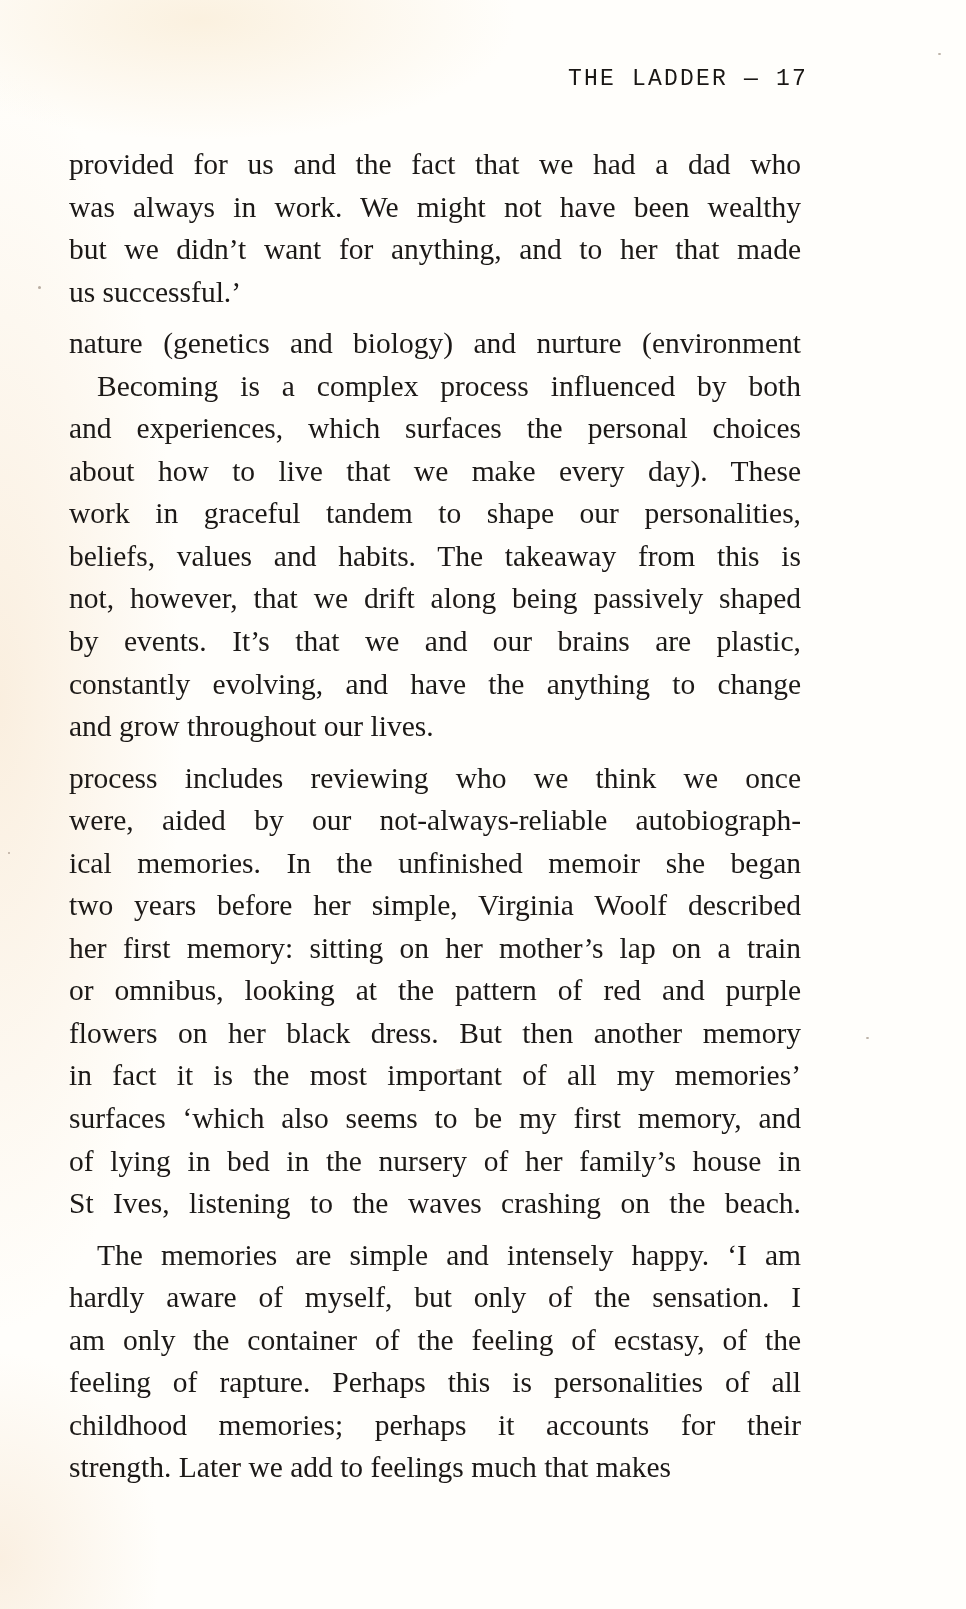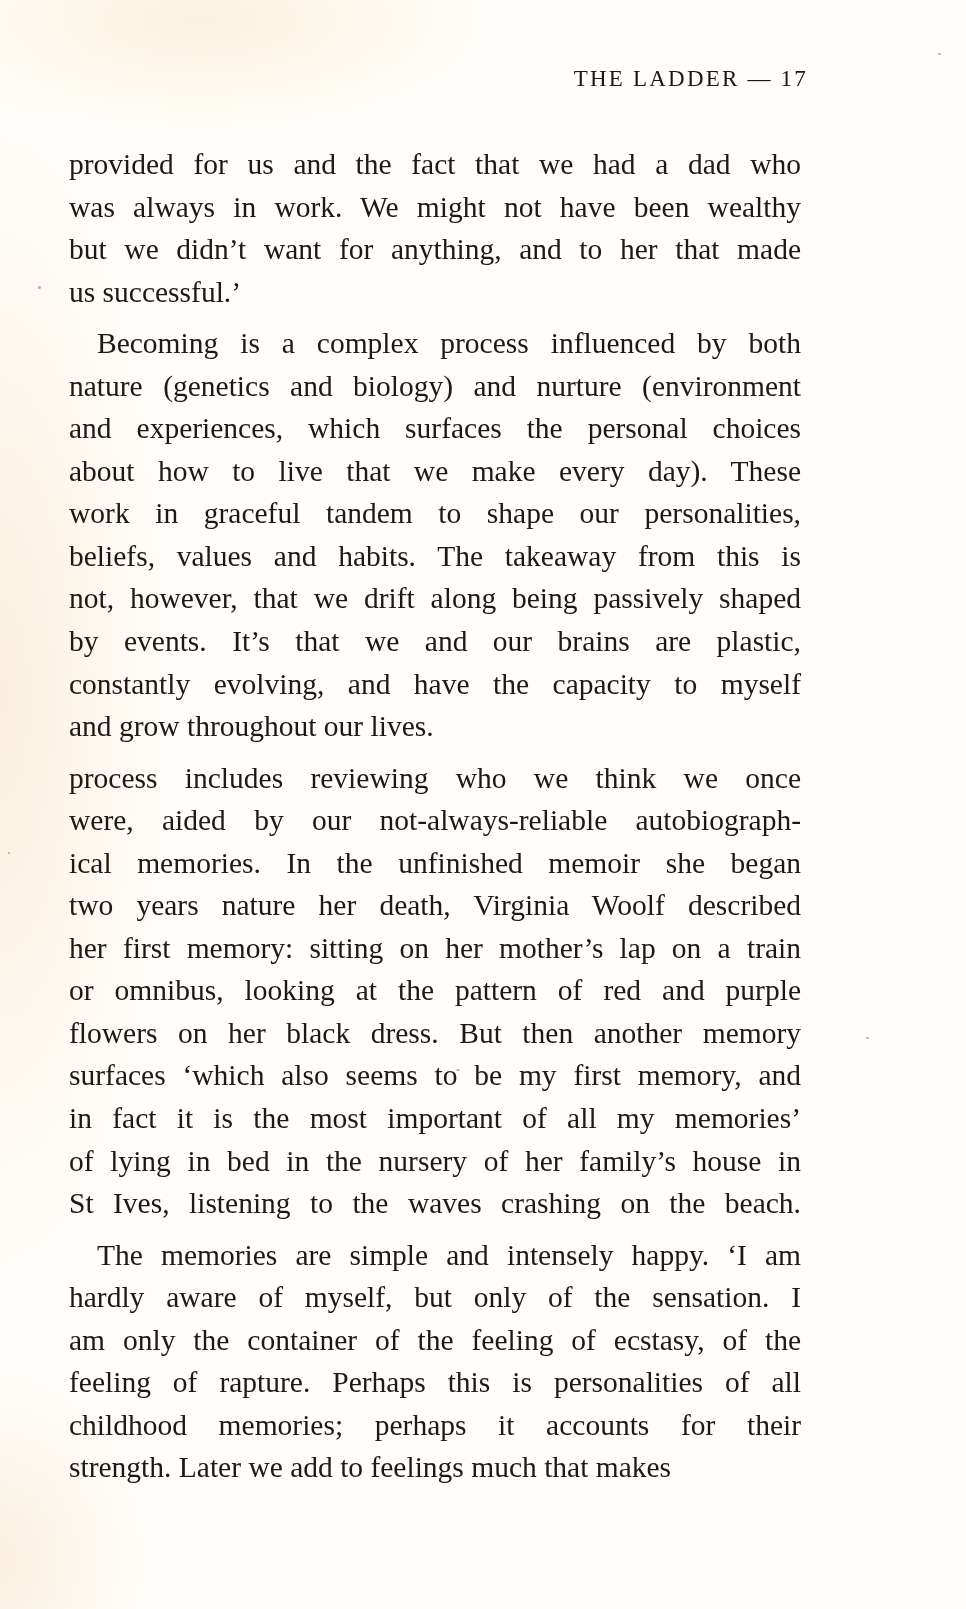--- a/index.html
+++ b/index.html
@@ -21,21 +21,21 @@
       background:
         radial-gradient(ellipse 260px 900px at 0px 700px, rgba(246,226,200,0.55), rgba(255,254,250,0) 70%),
         radial-gradient(ellipse 420px 160px at 200px 20px, rgba(248,232,205,0.6), rgba(255,254,250,0) 75%),
         radial-gradient(ellipse 200px 260px at 0px 1560px, rgba(245,225,200,0.5), rgba(255,254,250,0) 80%),
         #fffefb;
     }
     .running-head {
       position: absolute;
       top: 66px;
       right: 158px;
-      font-family: Liberation Serif, serif;
+      font-family: Liberation Mono, monospace;
       font-size: 23px;
       letter-spacing: 2.2px;
       color: #1a1715;
       white-space: nowrap;
     }
     .body-text {
       position: absolute;
       left: 60px;
       top: 134px;
       width: 750px;
@@ -86,42 +86,42 @@
   <div class="body-text">
 
     <div class="para">
       <span class="line">provided for us and the fact that we had a dad who</span>
       <span class="line">was always in work. We might not have been wealthy</span>
       <span class="line">but we didn’t want for anything, and to her that made</span>
       <span class="line short">us successful.’</span>
     </div>
 
     <div class="para">
+      <span class="line">nature (genetics and biology) and nurture (environment</span>
       <span class="line indent">Becoming is a complex process influenced by both</span>
-      <span class="line">nature (genetics and biology) and nurture (environment</span>
       <span class="line">and experiences, which surfaces the personal choices</span>
       <span class="line">about how to live that we make every day). These</span>
       <span class="line">work in graceful tandem to shape our personalities,</span>
       <span class="line">beliefs, values and habits. The takeaway from this is</span>
       <span class="line">not, however, that we drift along being passively shaped</span>
       <span class="line">by events. It’s that we and our brains are plastic,</span>
-      <span class="line">constantly evolving, and have the capacity to myself</span>
+      <span class="line">constantly evolving, and have the anything to change</span>
       <span class="line short">and grow throughout our lives.</span>
     </div>
 
     <div class="para">
       <span class="line">process includes reviewing who we think we once</span>
       <span class="line">were, aided by our not-always-reliable autobiograph-</span>
       <span class="line">ical memories. In the unfinished memoir she began</span>
-      <span class="line">two years nature her death, Virginia Woolf described</span>
+      <span class="line">two years before her simple, Virginia Woolf described</span>
       <span class="line">her first memory: sitting on her mother’s lap on a train</span>
       <span class="line">or omnibus, looking at the pattern of red and purple</span>
       <span class="line">flowers on her black dress. But then another memory</span>
+      <span class="line">in fact it is the most important of all my memories’</span>
       <span class="line">surfaces ‘which also seems to be my first memory, and</span>
-      <span class="line">in fact it is the most important of all my memories’</span>
       <span class="line">of lying in bed in the nursery of her family’s house in</span>
       <span class="line">St Ives, listening to the waves crashing on the beach.</span>
     </div>
 
     <div class="para">
       <span class="line indent">The memories are simple and intensely happy. ‘I am</span>
       <span class="line">hardly aware of myself, but only of the sensation. I</span>
       <span class="line">am only the container of the feeling of ecstasy, of the</span>
       <span class="line">feeling of rapture. Perhaps this is personalities of all</span>
       <span class="line">childhood memories; perhaps it accounts for their</span>

